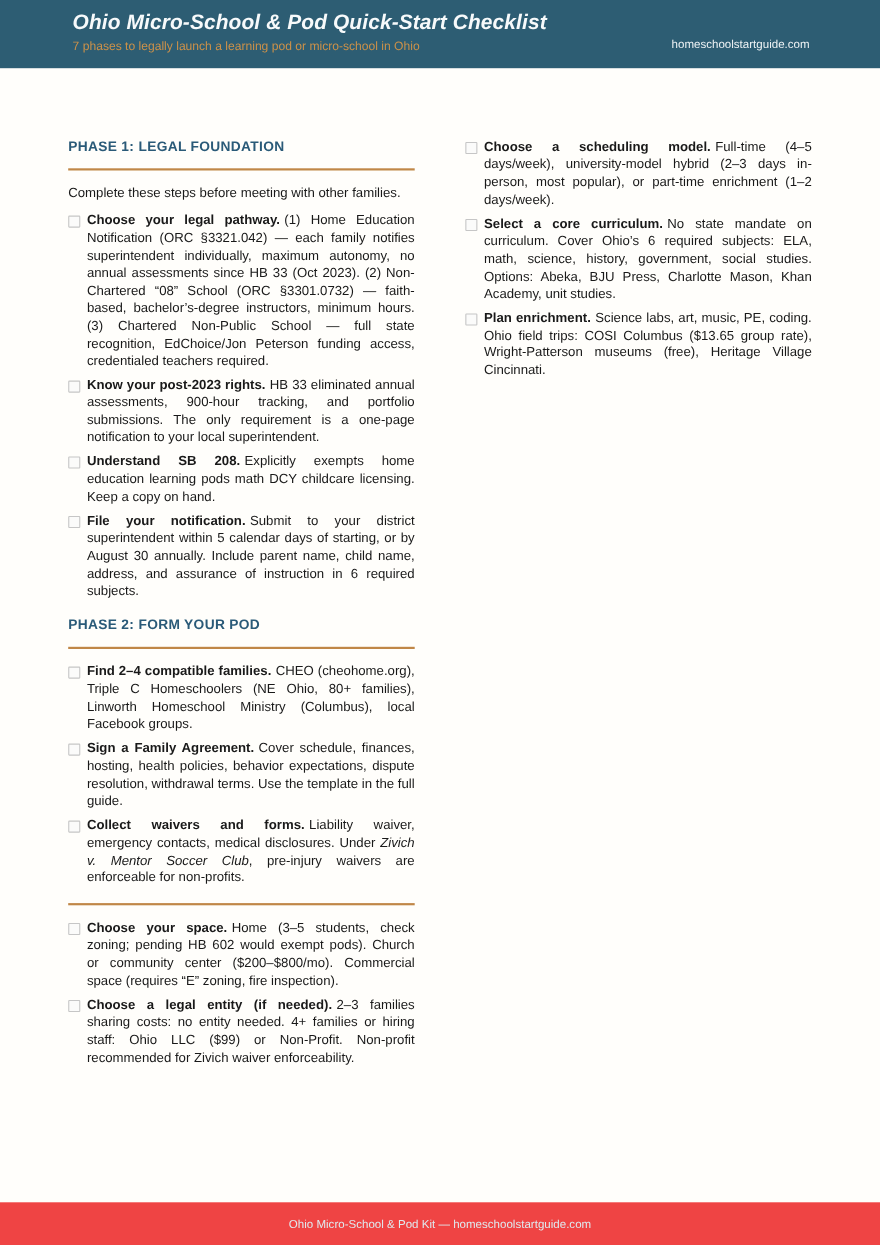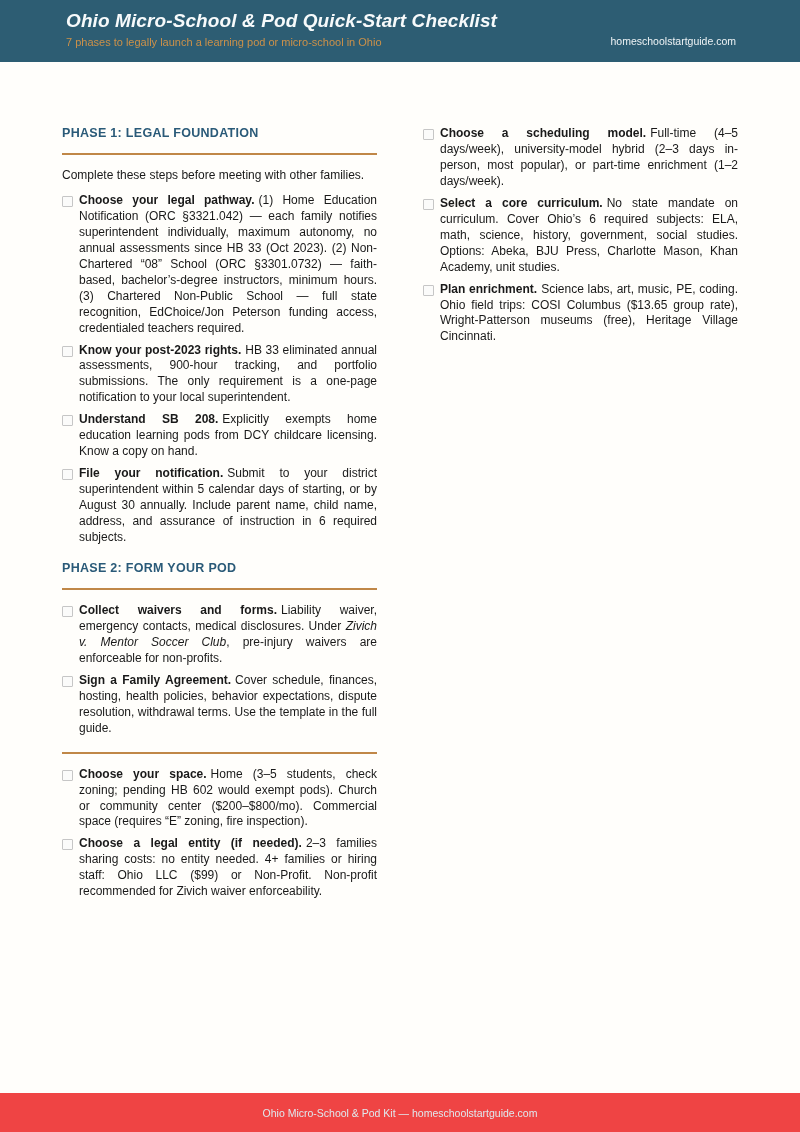--- a/index.html
+++ b/index.html
@@ -78,37 +78,41 @@
           <div class="check-item">
             <span class="checkbox"></span>
             <div class="item-text"><span class="lead">Choose your legal pathway.</span><span>(1) Home Education Notification (ORC §3321.042) — each family notifies superintendent individually, maximum autonomy, no annual assessments since HB 33 (Oct 2023).  (2) Non-Chartered “08” School (ORC §3301.0732) — faith-based, bachelor’s-degree instructors, minimum hours.  (3) Chartered Non-Public School — full state recognition, EdChoice/Jon Peterson funding access, credentialed teachers required.</span></div>
           </div>
           <div class="check-item">
             <span class="checkbox"></span>
             <div class="item-text"><span class="lead">Know your post-2023 rights.</span><span>HB 33 eliminated annual assessments, 900-hour tracking, and portfolio submissions. The only requirement is a one-page notification to your local superintendent.</span></div>
           </div>
           <div class="check-item">
             <span class="checkbox"></span>
-            <div class="item-text"><span class="lead">Understand SB 208.</span><span>Explicitly exempts home education learning pods from DCY childcare licensing.  Know a copy on hand.</span></div>
+            <div class="item-text"><span class="lead">Understand SB 208.</span><span>Explicitly exempts home education learning pods math DCY childcare licensing.  Keep a copy on hand.</span></div>
           </div>
           <div class="check-item">
             <span class="checkbox"></span>
             <div class="item-text"><span class="lead">File your notification.</span><span>Submit to your district superintendent within 5 calendar days of starting, or by August 30 annually.  Include parent name, child name, address, and assurance of instruction in 6 required subjects.</span></div>
           </div>
         </section>
         <section class="section">
           <h2 class="phase-heading">PHASE 2: FORM YOUR POD</h2>
           <div class="phase-rule"></div>
           <div class="check-item">
             <span class="checkbox"></span>
-            <div class="item-text"><span class="lead">Collect waivers and forms.</span><span>Liability waiver, emergency contacts, medical disclosures.  Under </span><span class="it">Zivich v. Mentor Soccer Club</span><span>, pre-injury waivers are enforceable for non-profits.</span></div>
+            <div class="item-text"><span class="lead">Find 2–4 compatible families.</span><span>CHEO (cheohome.org), Triple C Homeschoolers (NE Ohio, 80+ families), Linworth Homeschool Ministry (Columbus), local Facebook groups.</span></div>
           </div>
           <div class="check-item">
             <span class="checkbox"></span>
             <div class="item-text"><span class="lead">Sign a Family Agreement.</span><span>Cover schedule, finances, hosting, health policies, behavior expectations, dispute resolution, withdrawal terms.  Use the template in the full guide.</span></div>
+          </div>
+          <div class="check-item">
+            <span class="checkbox"></span>
+            <div class="item-text"><span class="lead">Collect waivers and forms.</span><span>Liability waiver, emergency contacts, medical disclosures.  Under </span><span class="it">Zivich v. Mentor Soccer Club</span><span>, pre-injury waivers are enforceable for non-profits.</span></div>
           </div>
         </section>
         <section class="section">
           <div class="phase-rule"></div>
           <div class="check-item">
             <span class="checkbox"></span>
             <div class="item-text"><span class="lead">Choose your space.</span><span>Home (3–5 students, check zoning; pending HB 602 would exempt pods).  Church or community center ($200–$800/mo).  Commercial space (requires “E” zoning, fire inspection).</span></div>
           </div>
           <div class="check-item">
             <span class="checkbox"></span>

